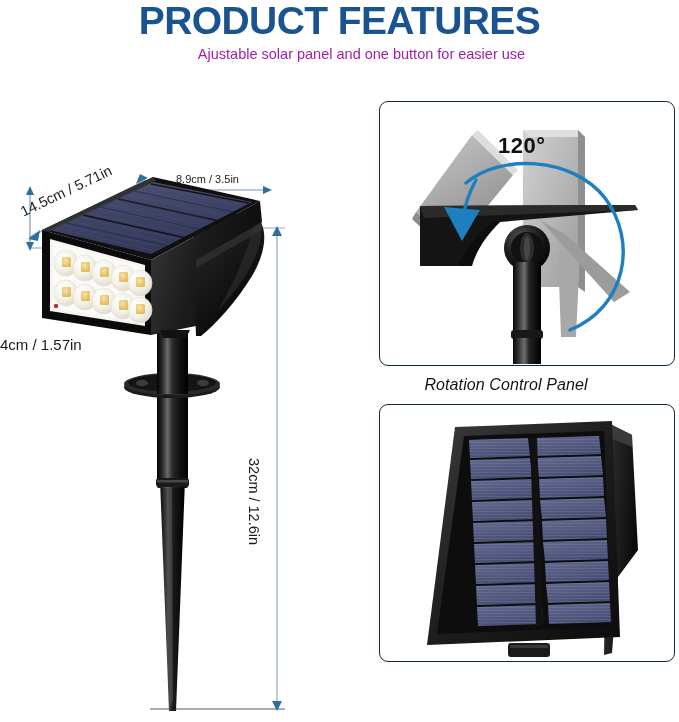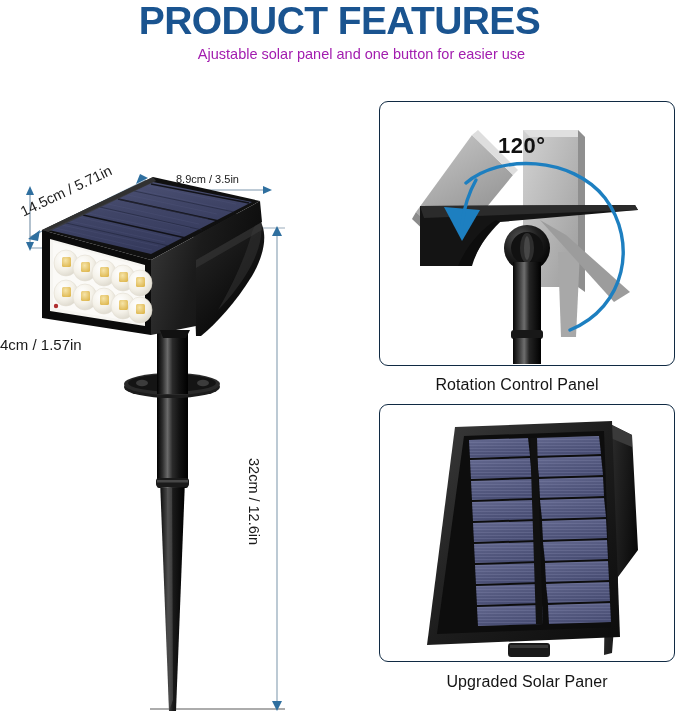--- a/index.html
+++ b/index.html
@@ -57,21 +57,21 @@
   #card-sol { left: 379px; top: 404px;  width: 296px; height: 258px; }
   .caption {
     position: absolute;
     width: 296px;
     text-align: center;
     font-size: 16px;
     color: #141414;
     font-weight: 400;
     letter-spacing: 0.1px;
   }
-  #cap-rot { left: 369px; top: 376px; }
+  #cap-rot { left: 358px; top: 376px; font-style: italic; }
   #cap-sol { left: 379px; top: 673px; }
 
   .deg-label {
     position: absolute;
     left: 499px; top: 132px;
     font-size: 22px; font-weight: bold; color: #111;
     letter-spacing: 0.5px;
   }
   svg { display:block; }
 </style>
@@ -410,15 +410,14 @@
           <polygon points="168,200 230,198 231,217 169,219" fill="url(#pStripe)"></polygon>
         </g>
       </g>
 
       <polygon points="150,33 157,33 163,219 156,219" fill="#111"></polygon>
 
       <rect x="128" y="238" width="42" height="14" rx="3" fill="#1a1a1a"></rect>
       <rect x="130" y="240" width="38" height="3" fill="#555" opacity="0.5"></rect>
     </svg>
   </div>
-  <div class="caption" id="cap-sol">Upgraded Solar Paner</div>
 
 </div>
 
 </body></html>

